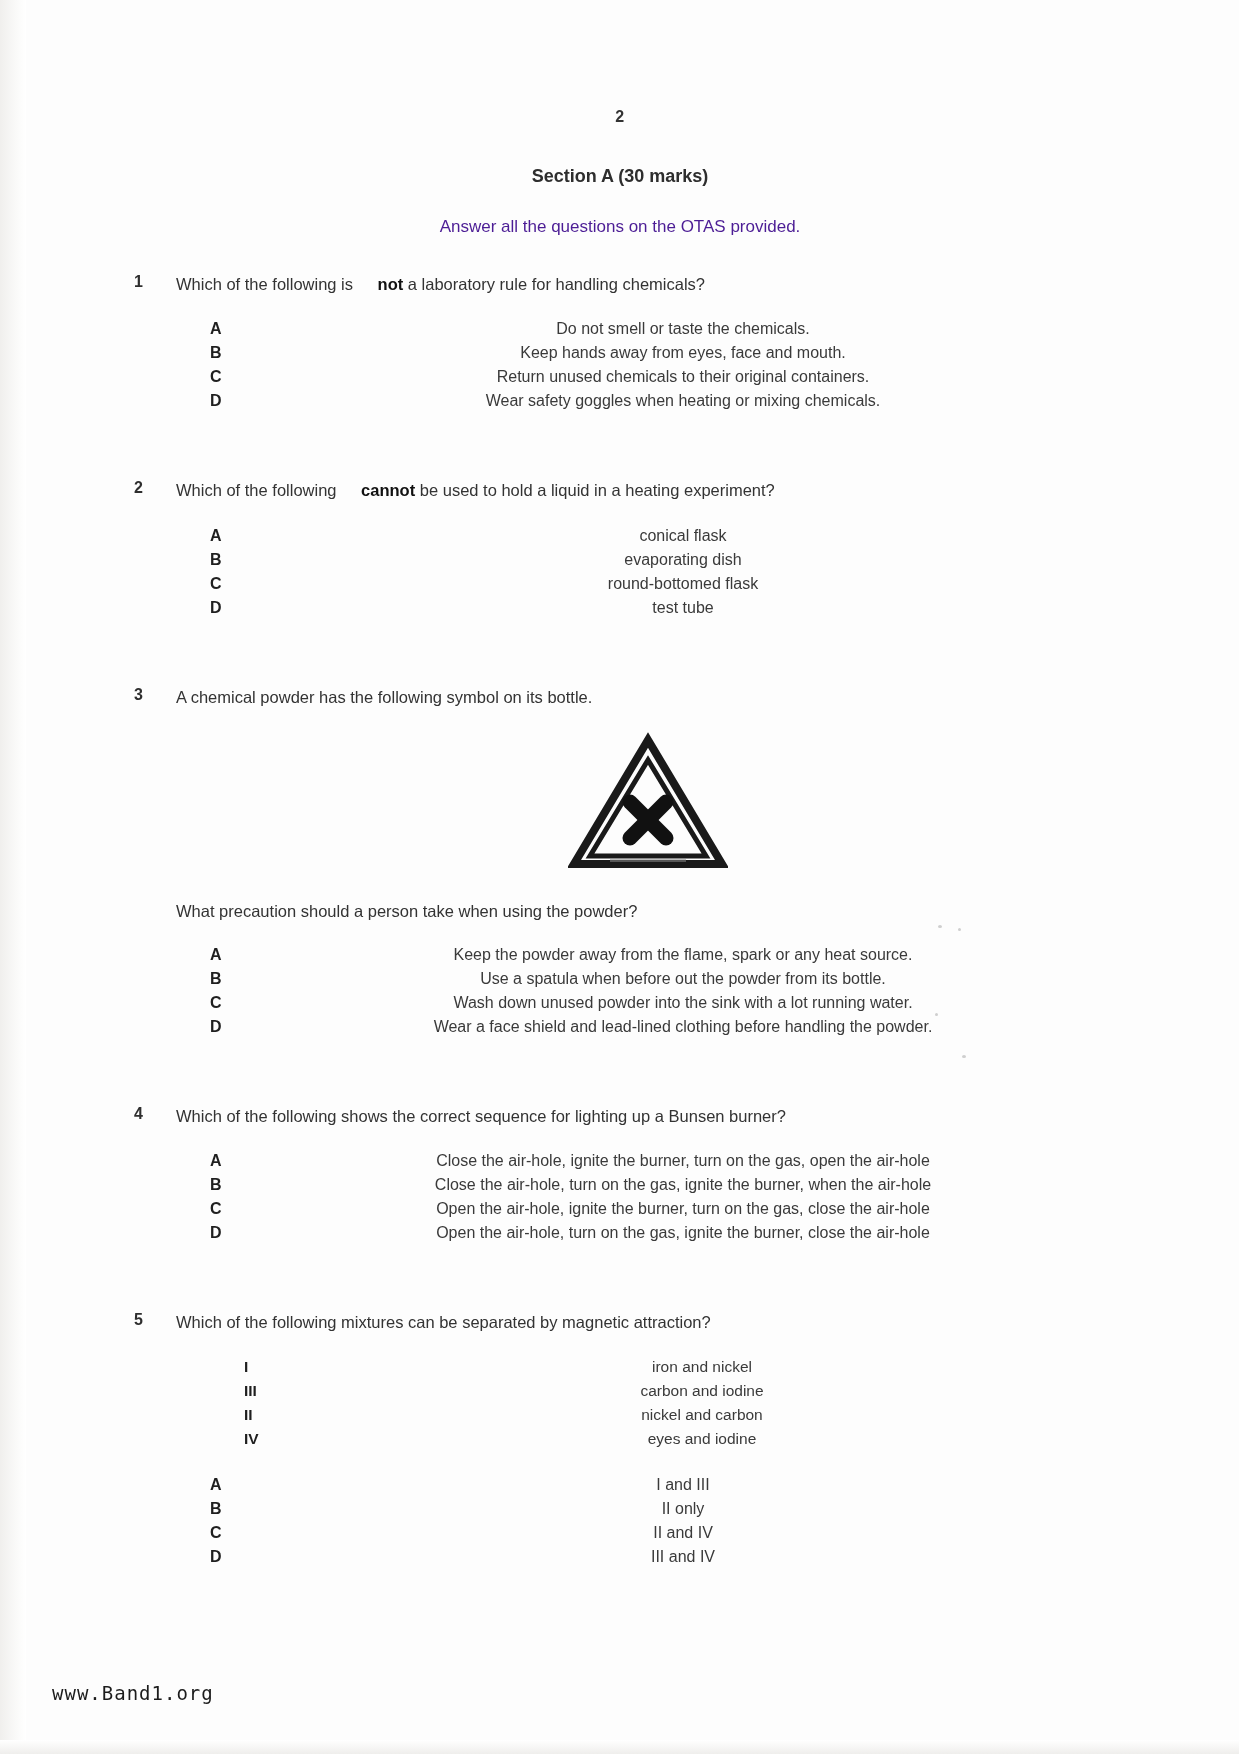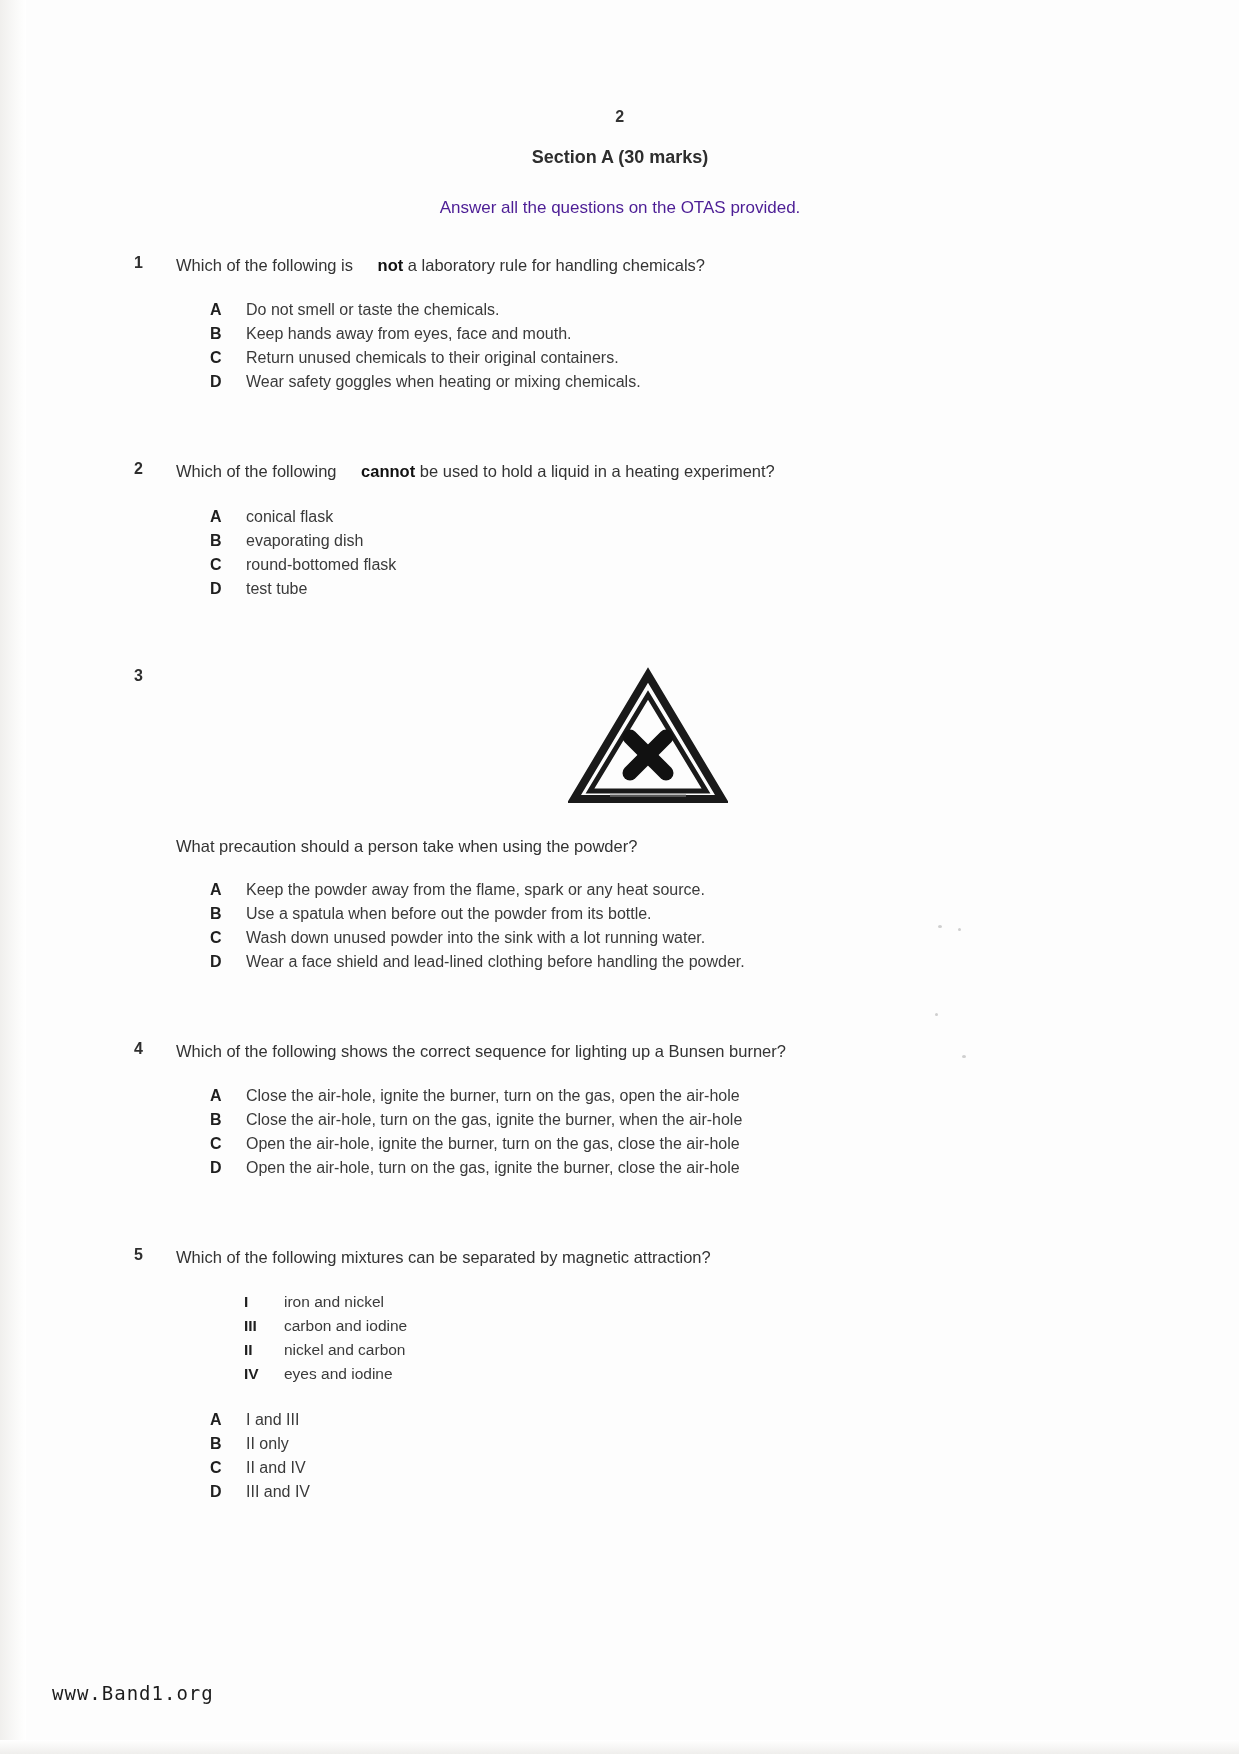--- a/index.html
+++ b/index.html
@@ -43,21 +43,21 @@
     text-align: center;
     font-size: 16px;
     font-weight: bold;
     color: #333;
     letter-spacing: 0.5px;
   }
   .section-title {
     text-align: center;
     font-size: 18px;
     font-weight: bold;
-    margin-top: 21px;
+    margin-top: 40px;
     color: #2e2e2e;
   }
   .instruction {
     text-align: center;
     font-size: 17px;
     margin-top: 30px;
     color: #4c1d95;
   }
   .question {
     position: relative;
@@ -87,21 +87,21 @@
     font-size: 16px;
     line-height: 1.5;
     color: #3a3a3a;
   }
   .opt-letter {
     width: 36px;
     flex: 0 0 36px;
     font-weight: bold;
     color: #1f1f1f;
   }
-  .opt-text { flex: 1 1 auto; }
+  .opt-text { flex: 1 1 auto; text-align: center; }
   .roman-list {
     margin-top: 22px;
     padding-left: 68px;
   }
   .roman-item {
     display: flex;
     font-size: 15.5px;
     line-height: 1.55;
     color: #3a3a3a;
   }
@@ -208,20 +208,21 @@
           <div class="opt-letter">D</div>
           <div class="opt-text">test tube</div>
         </div>
       </div>
     </div>
 
     <div class="spacer-lg"></div>
 
     <div class="question">
       <div class="q-num">3</div>
+      <div class="q-stem">A chemical powder has the following symbol on its bottle.</div>
 
       <div class="figure">
         <svg class="hazard" viewBox="0 0 160 140">
           <polygon points="80,8 154,132 6,132" fill="none" stroke="#1a1a1a" stroke-width="8"></polygon>
           <polygon points="80,28 138,124 22,124" fill="none" stroke="#1a1a1a" stroke-width="5"></polygon>
           <g stroke="#111111" stroke-width="15" stroke-linecap="round">
             <line x1="62" y1="70" x2="98" y2="106"></line>
             <line x1="98" y1="70" x2="62" y2="106"></line>
           </g>
           <rect x="42" y="126" width="76" height="4" fill="#8a8a8a" opacity="0.55"></rect>

